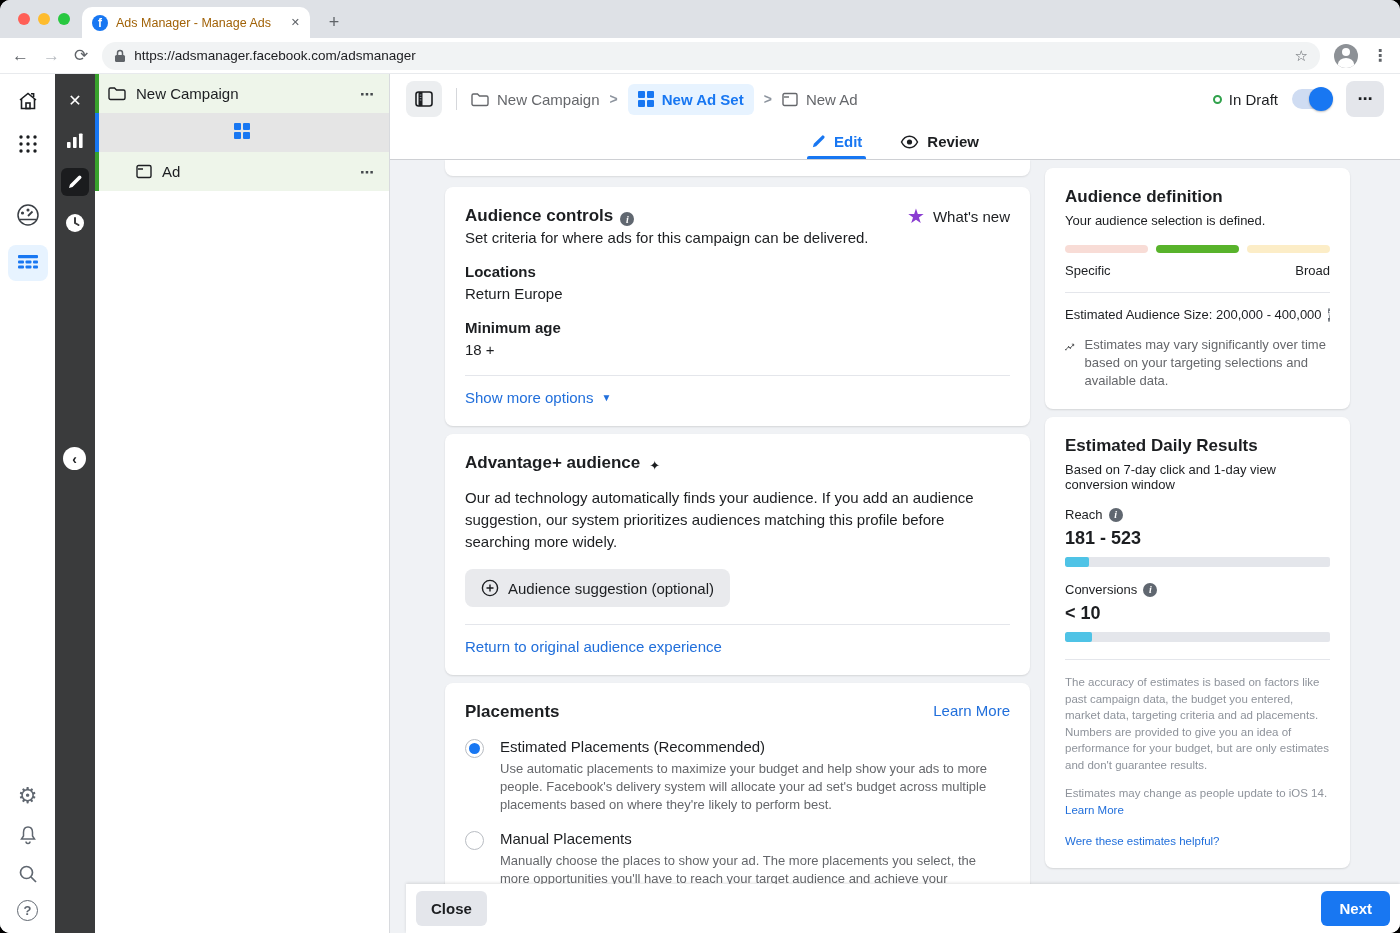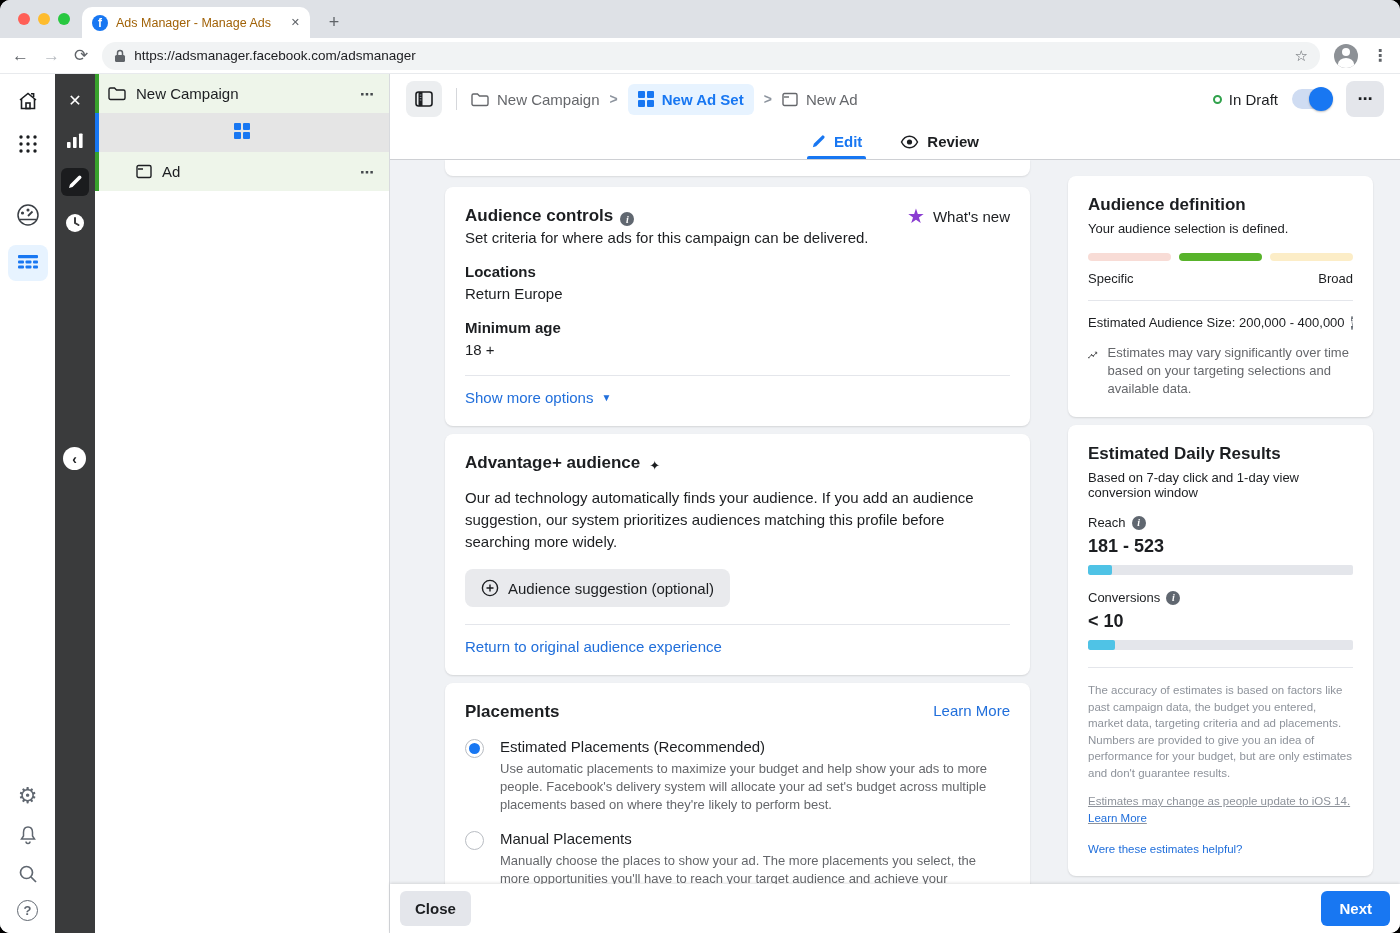--- a/index.html
+++ b/index.html
@@ -68,21 +68,21 @@
 
   
   .tabs-row { position:absolute; top:50px; left:0; right:0; height:36px; background:#fff; border-bottom:1px solid #ced0d4; display:flex; align-items:center; justify-content:center; gap:38px; }
   .vtab { display:flex; align-items:center; gap:8px; font-size:15px; font-weight:bold; color:#1c1e21; height:100%; position:relative; }
   .vtab.active { color:#1877f2; }
   .vtab.active:after { content:""; position:absolute; bottom:0; left:-4px; right:-4px; height:3px; background:#1877f2; border-radius:2px 2px 0 0; }
 
   
   .content { position:absolute; top:86px; bottom:49px; left:0; right:0; background:#f0f2f5; overflow:hidden; }
   .col-left { position:absolute; left:55px; top:0; width:585px; }
-  .col-right { position:absolute; left:655px; top:16px; width:305px;margin-left:23px; }
+  .col-right { position:absolute; left:655px; top:8px; width:305px; }
   .partial-top { height:16px; background:#fff; border-radius:0 0 8px 8px; box-shadow:0 1px 2px rgba(0,0,0,.1); margin-bottom:11px; }
   .card { background:#fff; border-radius:8px; box-shadow:0 1px 2px rgba(0,0,0,.12); padding:19px 20px; }
   .card + .card { margin-top:8px; }
   .card-title { font-size:17px; font-weight:bold; color:#1c1e21; display:flex; align-items:flex-end; gap:7px; }
   .card-head { display:flex; justify-content:space-between; align-items:flex-start; }
   .whats-new { display:flex; align-items:center; gap:8px; font-size:15px; color:#1c1e21; }
   .purple-star { color:#8a3dd1; font-size:20px; line-height:1; }
   .subtitle { font-size:15px; color:#1c1e21; margin-top:3px; }
   .field-label { font-size:15px; font-weight:bold; color:#1c1e21; margin-top:17px; }
   .field-value { font-size:15px; color:#1c1e21; margin-top:5px; }
@@ -109,21 +109,21 @@
   .note-row { display:flex; gap:9px; margin-top:14px; }
   .note-text { font-size:13px; color:#65676b; line-height:18px; }
   .metric-label { font-size:13px; color:#1c1e21; margin-top:15px; display:flex; align-items:center; gap:6px; }
   .metric-value { font-size:18px; font-weight:bold; color:#1c1e21; margin-top:6px; }
   .bar-track { height:10px; background:#e4e6eb; border-radius:2px; margin-top:8px; overflow:hidden; }
   .bar-fill { height:100%; border-radius:2px; }
   .disclaimer { font-size:11.5px; color:#8e939b; line-height:16.5px; margin-top:14px; }
   .sm-link { color:#216fdb; font-size:11.5px; }
 
   
-  .footer { position:absolute; bottom:0; left:0; right:0; height:49px; background:#fff; box-shadow:0 -1px 3px rgba(0,0,0,.12); display:flex; align-items:center; padding:0 10px; }
+  .footer { position:absolute; bottom:0; left:16px; right:0; height:49px; background:#fff; box-shadow:0 -1px 3px rgba(0,0,0,.12); display:flex; align-items:center; padding:0 10px; }
   .btn-close { background:#e4e6eb; color:#1c1e21; font-size:15px; font-weight:bold; border:none; border-radius:6px; padding:9px 15px; }
   .btn-next { margin-left:auto; background:#1877f2; color:#fff; font-size:15px; font-weight:bold; border:none; border-radius:6px; padding:9px 18px; }
 
   svg { display:block; }
 </style>
 </head>
 <body>
 
 <div class="window">
 
@@ -457,21 +457,21 @@
               <span>Conversions</span>
               <span class="info-i">i</span>
             </div>
             <div class="metric-value">&lt; 10</div>
             <div class="bar-track">
               <div class="bar-fill" style="background: rgb(79, 195, 230); width: 10%;"></div>
             </div>
 
             <div class="hr"></div>
             <div class="disclaimer">The accuracy of estimates is based on factors like past campaign data, the budget you entered, market data, targeting criteria and ad placements. Numbers are provided to give you an idea of performance for your budget, but are only estimates and don't guarantee results.</div>
-            <div class="disclaimer" style="margin-top:12px;text-decoration:underline;">
+            <div class="disclaimer" style="margin-top:12px;">
               <span>Estimates may change as people update to iOS 14.</span>
               <span class="sm-link">Learn More</span>
             </div>
             <div style="margin-top:13px;"><span class="sm-link">Were these estimates helpful?</span></div>
           </div>
         </div>
       </div>
 
       <div class="footer">
         <button class="btn-close">Close</button>

